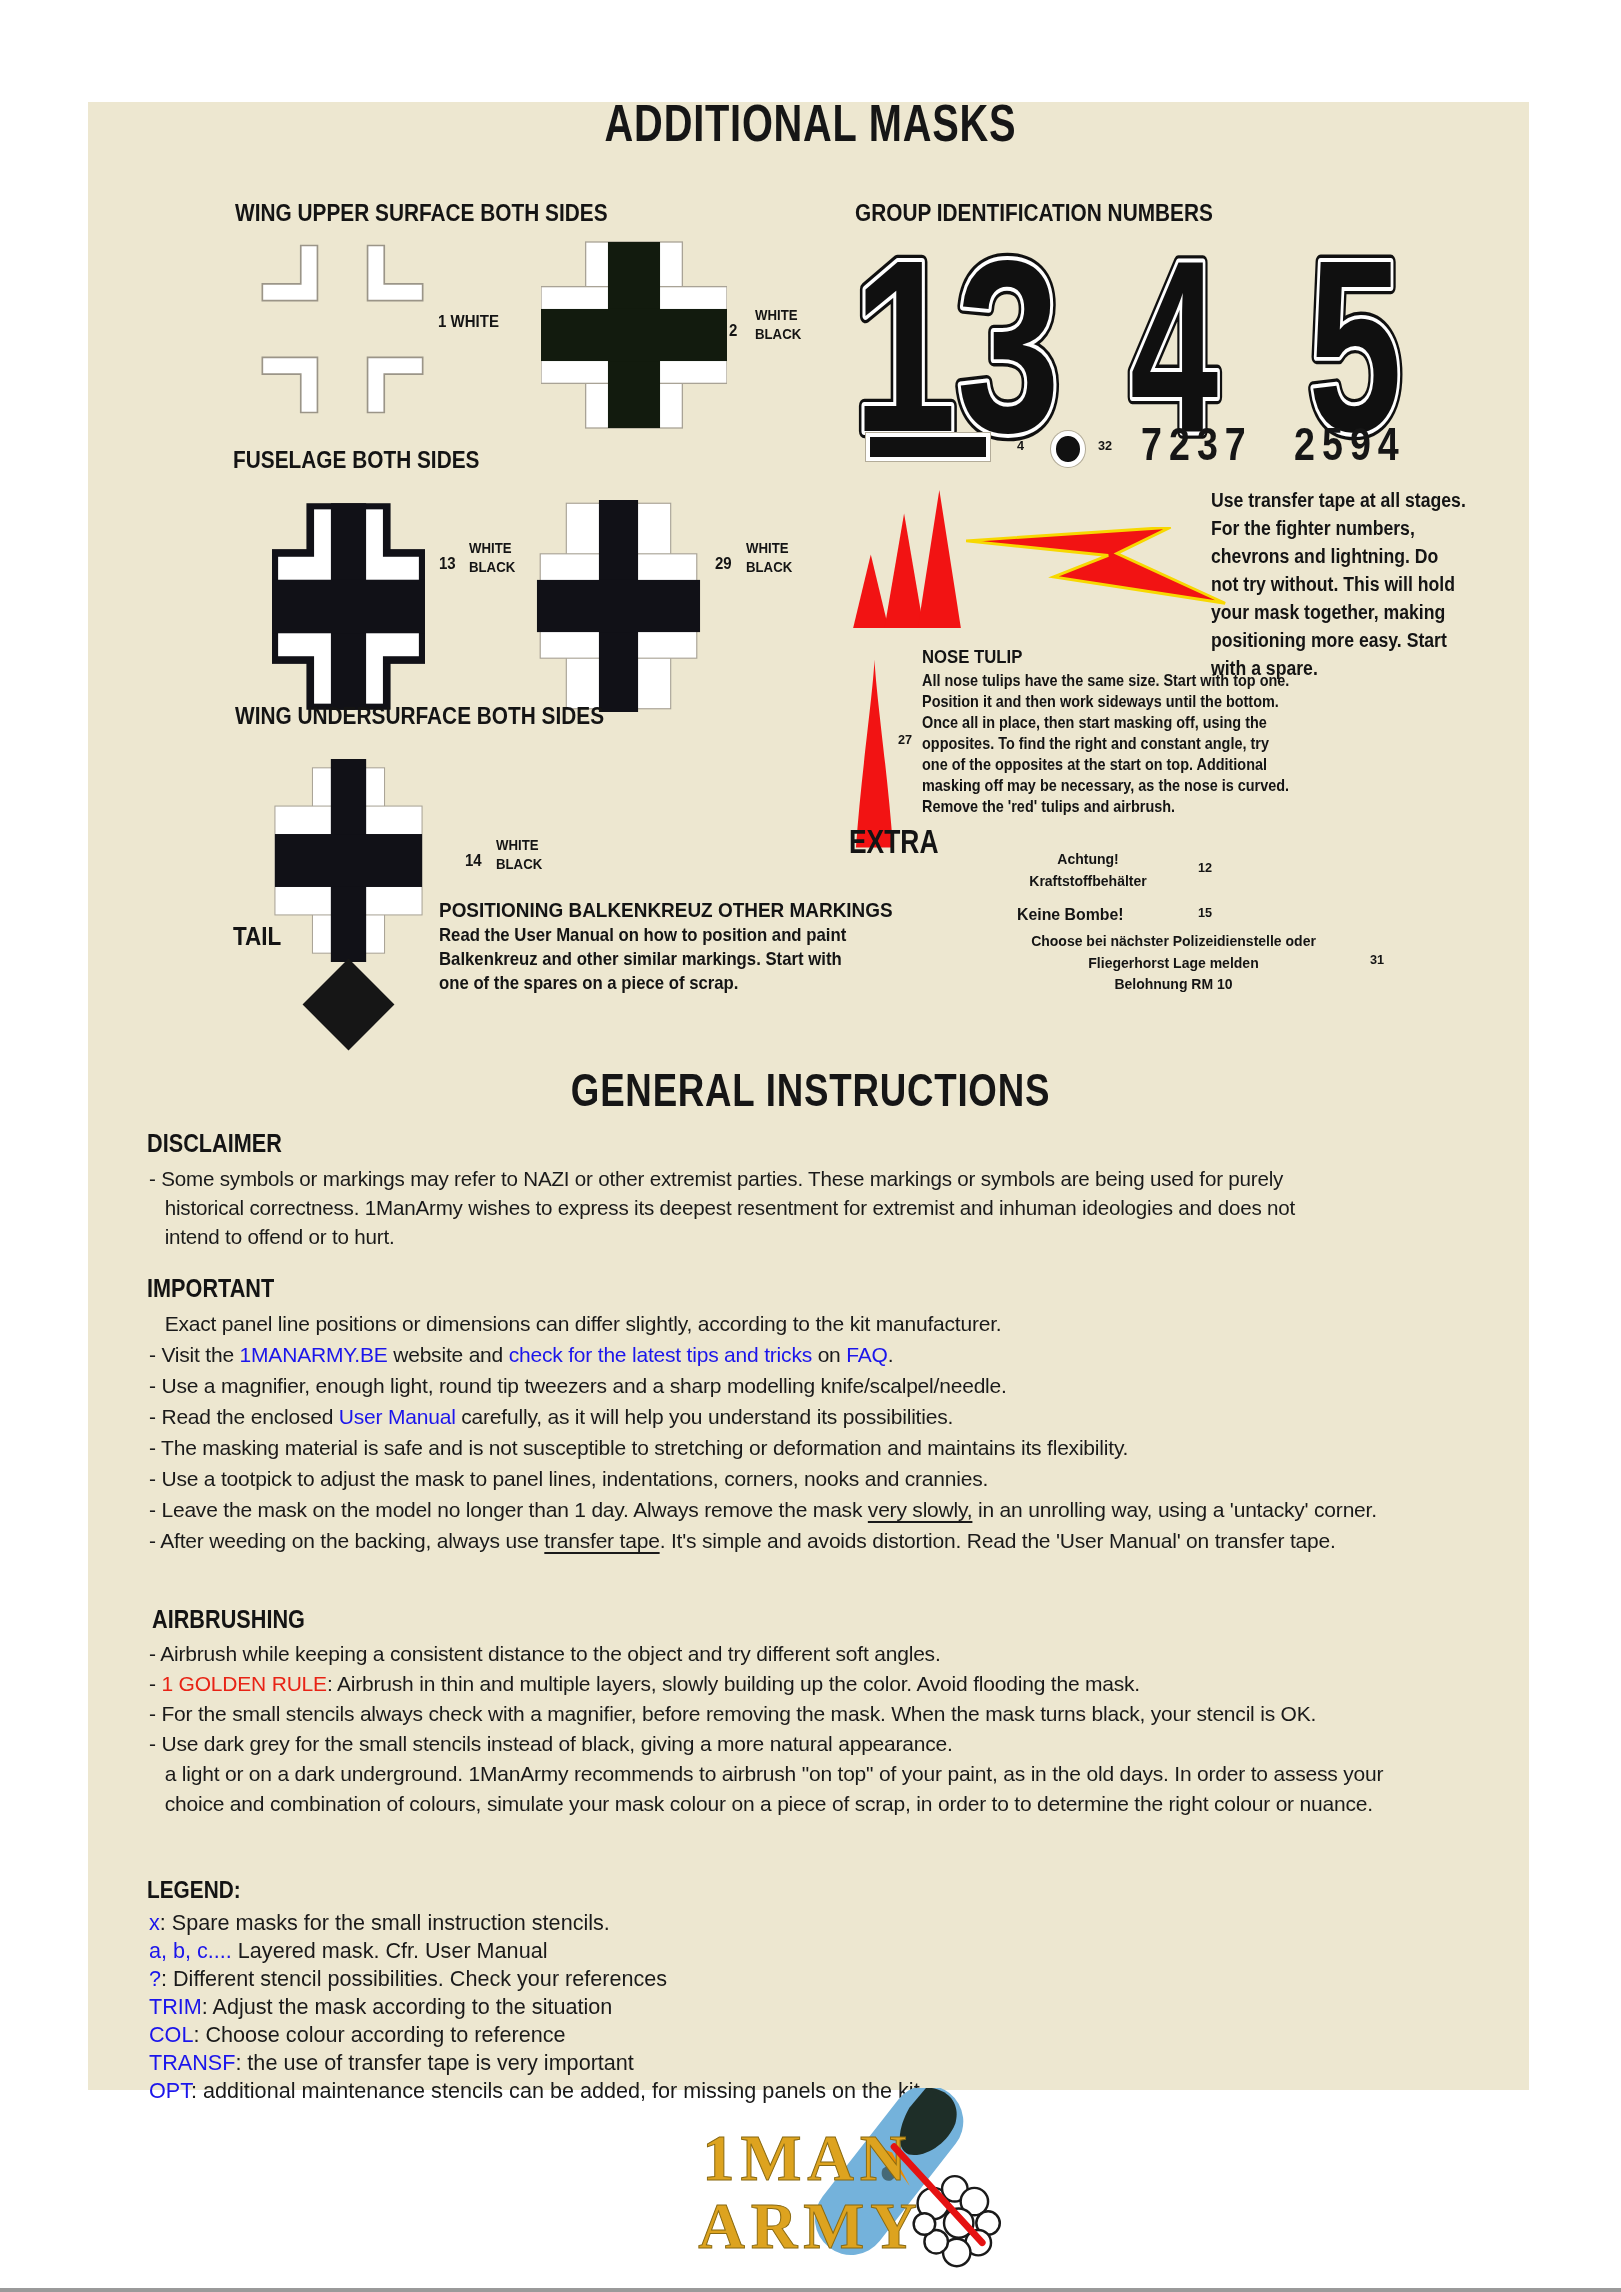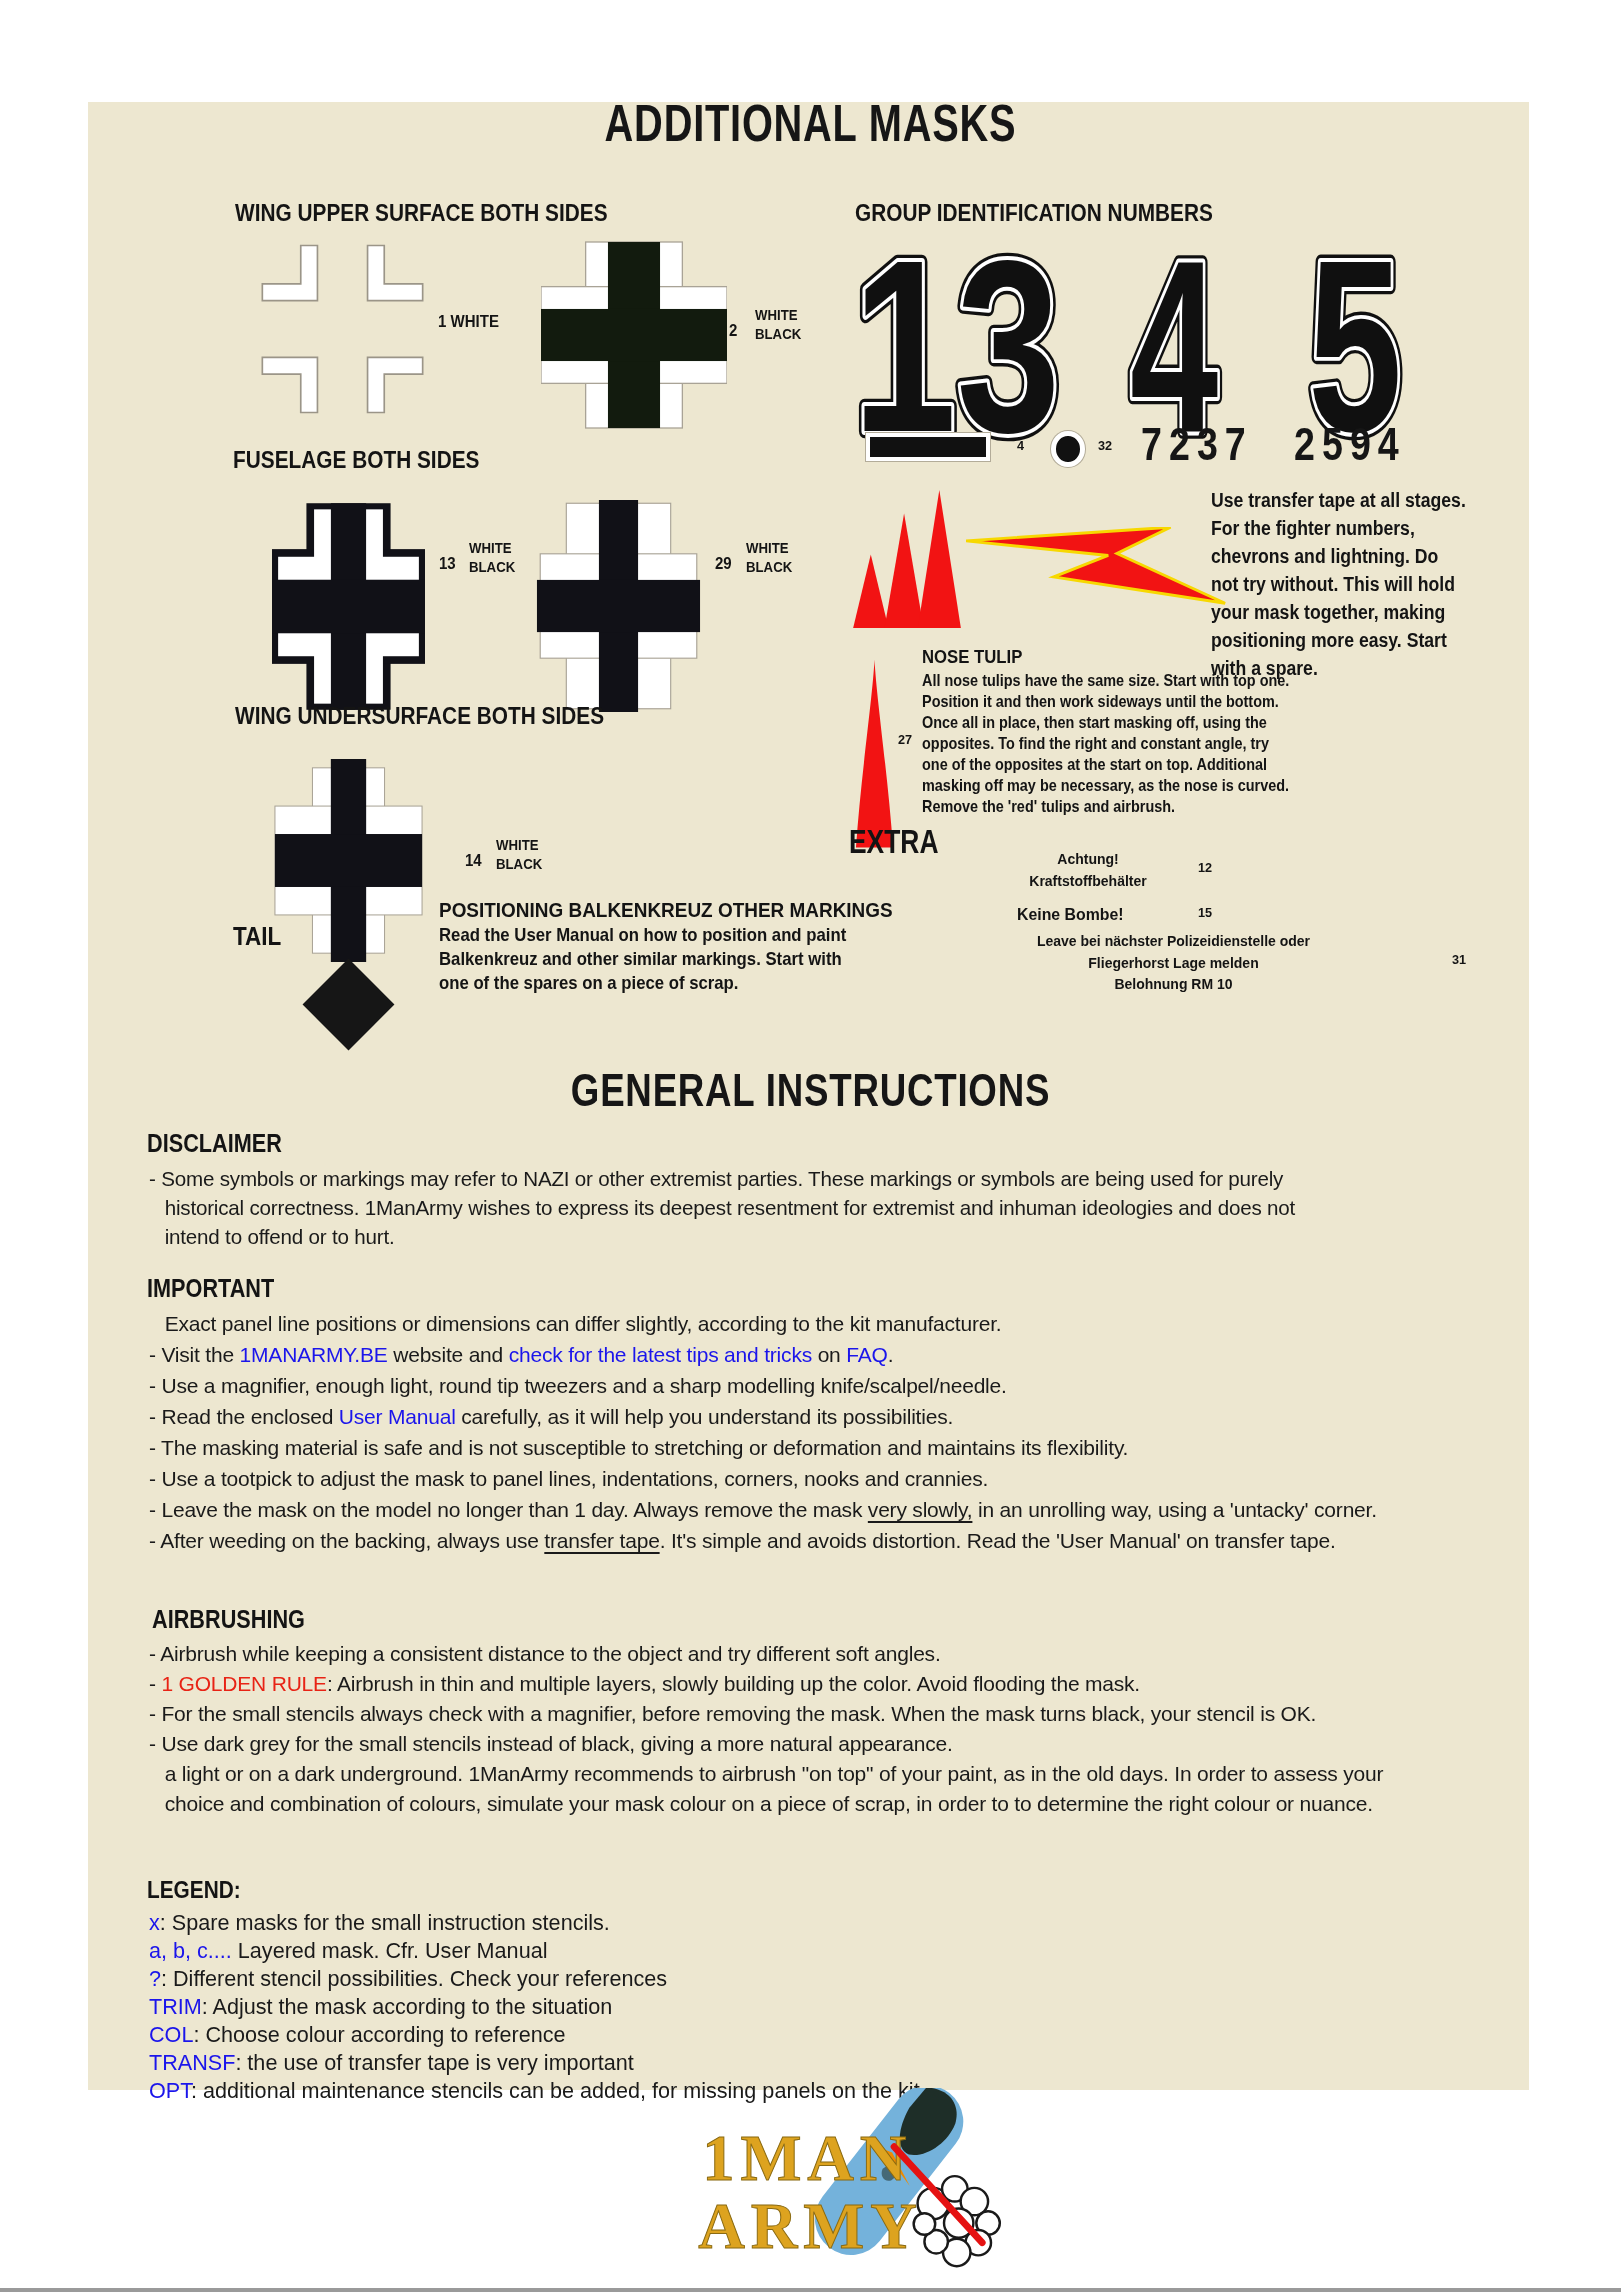--- a/index.html
+++ b/index.html
@@ -130,25 +130,25 @@
 
   <div class="abs h-sec nw" style="left:849px;top:823px;font-size:33px;transform:scaleX(0.8);">EXTRA</div>
   <div class="abs gerc" style="left:980px;top:849px;width:216px;">
     <div>Achtung!</div>
     <div>Kraftstoffbehälter</div>
   </div>
   <div class="abs gnum" style="left:1198px;top:861px;">12</div>
   <div class="abs ger" style="left:1017px;top:904px;">Keine Bombe!</div>
   <div class="abs gnum" style="left:1198px;top:906px;">15</div>
   <div class="abs gerc" style="left:1002px;top:931px;width:343px;">
-    <div>Leave bei nächster Polizeidienstelle oder</div>
+    <div>Choose bei nächster Polizeidienstelle oder</div>
     <div>Fliegerhorst Lage melden</div>
     <div>Belohnung RM 10</div>
   </div>
-  <div class="abs gnum" style="left:1452px;top:953px;">31</div>
+  <div class="abs gnum" style="left:1370px;top:953px;">31</div>
 
   <div class="abs h-sec nw" style="left:233px;top:446px;font-size:24.5px;">FUSELAGE BOTH SIDES</div>
   <svg class="abs" style="left:272px;top:502px;" width="153" height="209" viewBox="0 0 100 135">
     <g fill="#111117">
       <rect x="22.5" y="0" width="55" height="135"></rect>
       <rect x="0" y="30" width="100" height="75"></rect>
     </g>
     <g fill="#FFFFFF">
       <rect x="27.5" y="4" width="45" height="127"></rect>
       <rect x="4" y="35" width="92" height="65"></rect>

